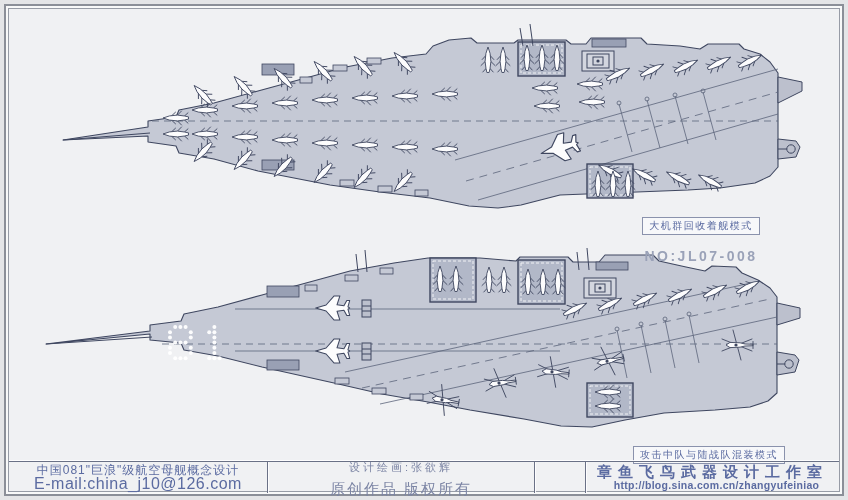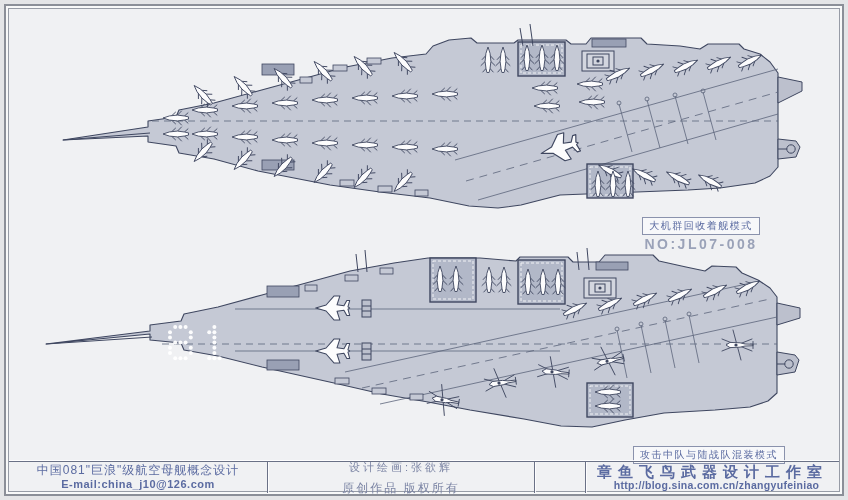--- a/index.html
+++ b/index.html
@@ -24,39 +24,39 @@
   .craft-line{fill:none;stroke:var(--line-ink);stroke-width:.9;stroke-linecap:round;}
   .elev{fill:var(--elevator-fill);stroke:var(--line-ink);stroke-width:1.4;}
   .elev-in{fill:none;stroke:#f1f2f5;stroke-width:1;stroke-dasharray:3 2;}
   .isl{fill:#d3d6df;stroke:var(--line-ink);stroke-width:1;}
   .vent{fill:#99a0b4;stroke:var(--line-ink);stroke-width:.8;}
   .tex{fill:var(--hull-fill);stroke:var(--line-ink);stroke-width:.8;}
   .tab{fill:#bcc0cd;stroke:var(--line-ink);stroke-width:1;}
   .dot{fill:#ffffff;opacity:.95;}
 
   
-  .anno{position:absolute;display:flex;flex-direction:column;align-items:center;gap:1px;}
+  .anno{position:absolute;display:flex;flex-direction:column;align-items:center;gap:13px;}
   .anno-box{background:#f7f8fa;border:1px solid #8a92ac;color:var(--text-blue);
             font-size:10px;letter-spacing:1.5px;padding:1px 6px;white-space:nowrap;}
   .anno-no{color:var(--number-gray);font-weight:bold;font-size:14px;letter-spacing:2.5px;white-space:nowrap;}
 
   
   .footer{position:absolute;left:9px;right:9px;bottom:7px;height:31px;display:flex;
           border-top:1px solid #6a7186;box-shadow:0 -1px 0 rgba(255,255,255,.85);}
   .fcell{display:flex;flex-direction:column;justify-content:center;align-items:center;
          border-right:1px solid #6a7186;box-shadow:1px 0 0 rgba(255,255,255,.85);}
   .fcell:last-child{border-right:none;box-shadow:none;}
   .f-left{width:258px;}
   .f-mid{width:266px;gap:8px;}
   .f-gap{width:50px;}
   .f-right{flex:1;text-align:right;}
   .t1{color:var(--text-blue);font-size:12px;letter-spacing:1px;line-height:13px;white-space:nowrap;}
-  .t2{color:var(--text-blue);font-weight:bold;font-size:11px;letter-spacing:.5px;line-height:14px;white-space:nowrap;}
+  .t2{color:var(--text-blue);font-weight:normal;font-size:16px;letter-spacing:.5px;line-height:14px;white-space:nowrap;}
   .m1{color:var(--text-muted);font-size:11px;letter-spacing:3px;line-height:13px;white-space:nowrap;}
-  .m2{color:var(--text-muted);font-size:12px;letter-spacing:2px;line-height:13px;white-space:nowrap;}
+  .m2{color:var(--text-muted);font-size:15px;letter-spacing:2px;line-height:13px;white-space:nowrap;}
   .r1{color:var(--text-blue);font-weight:bold;font-size:15px;letter-spacing:6px;line-height:15px;white-space:nowrap;}
   .r2{color:var(--text-blue);font-weight:bold;font-size:10.5px;letter-spacing:.3px;line-height:12px;white-space:nowrap;margin-left:8px;}
 </style>
 </head>
 <body>
 
 <div class="stage">
   <div class="frame"></div>
   <div class="frame-inner"></div>
 

